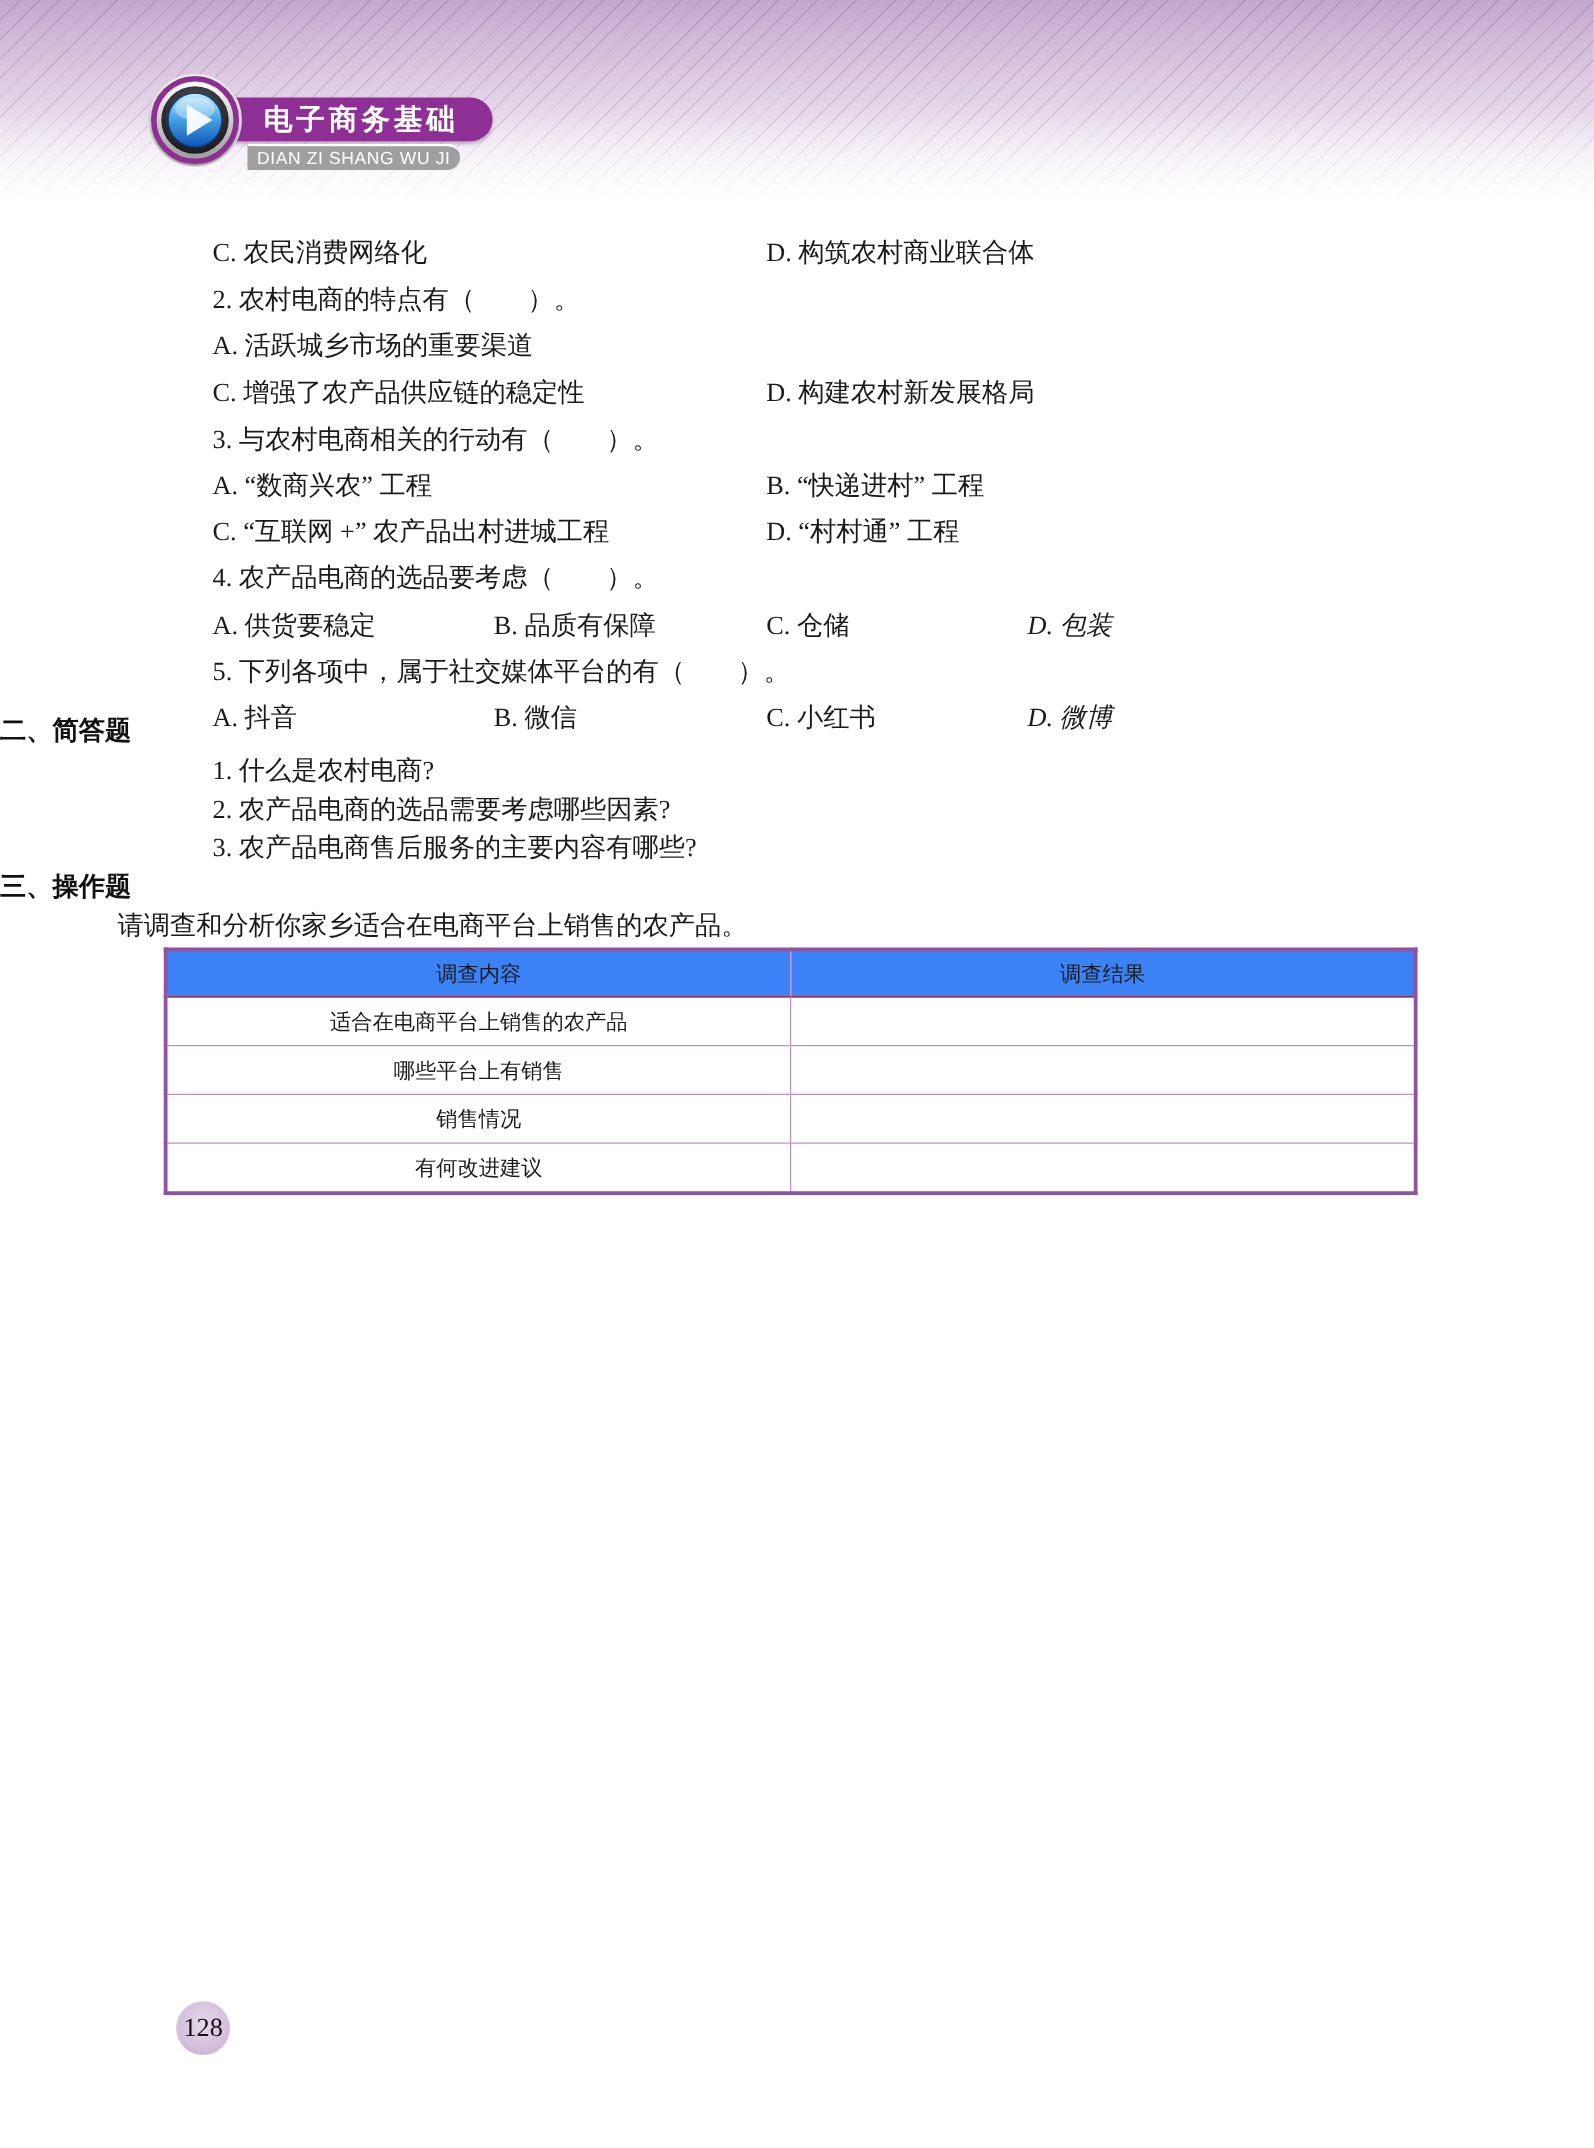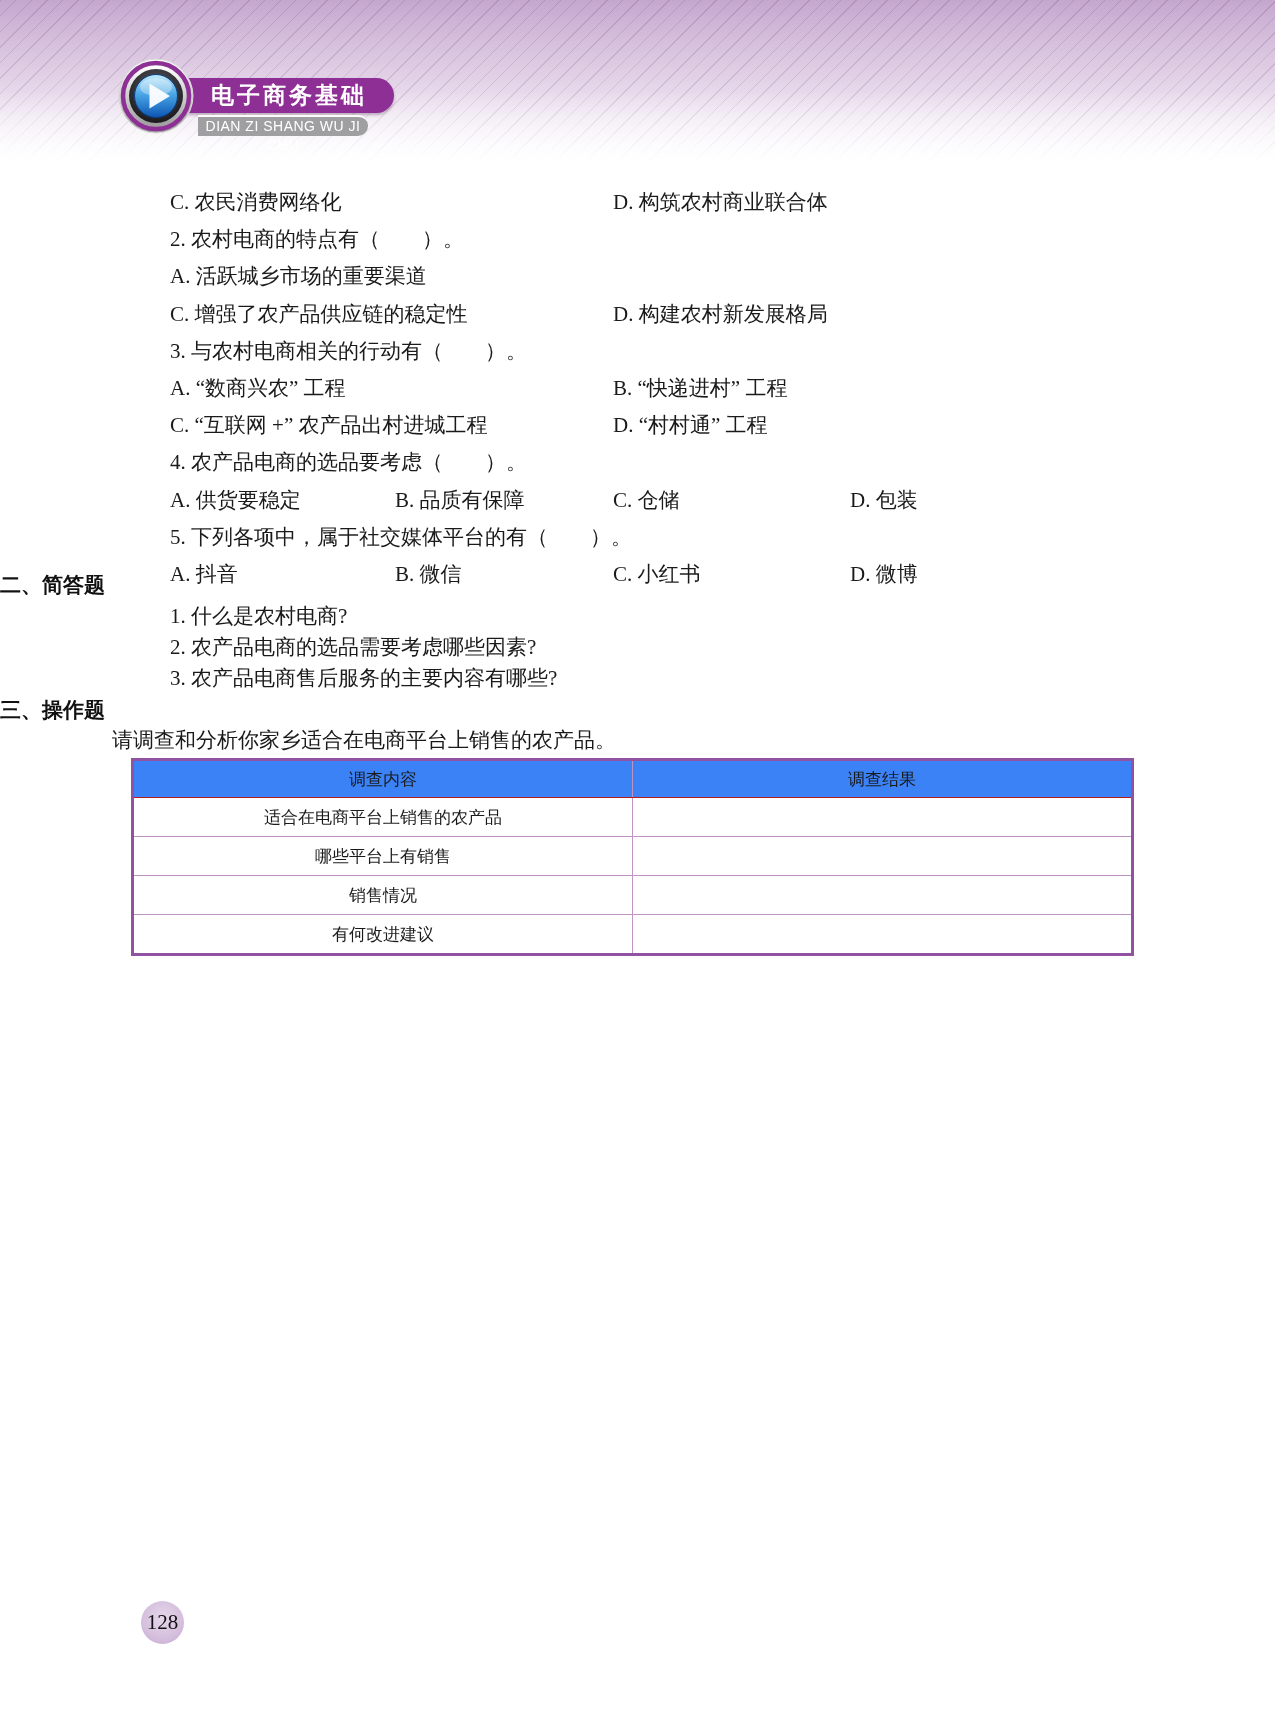--- a/index.html
+++ b/index.html
@@ -38,28 +38,28 @@
     color:#ffffff;font-family:"Liberation Sans",sans-serif;
     font-size:14px;line-height:19px;text-align:center;letter-spacing:.5px;
   }
   .play-badge{position:absolute;left:0;top:0;width:76px;height:76px;z-index:2;}
   
   .content{position:absolute;left:0;top:160px;width:1275px;}
   .qblock{padding-left:170px;}
   .line{position:relative;height:37.2px;font-size:21px;line-height:37.2px;white-space:nowrap;}
   .line .cell{position:absolute;top:0;white-space:nowrap;margin-top:24px;}
   .pA{left:0;} .pC{left:443px;}
-  .q0{left:0;} .q1{left:225px;} .q2{left:443px;} .q3{left:680px;}
+  .q0{left:0;} .q1{left:225px;} .q2{left:443px;} .q3{left:652px;font-style:italic;}
   .sec-heading{
     height:32px;line-height:32px;
     font-family:"Liberation Sans","DejaVu Sans",sans-serif;
     font-weight:bold;font-size:21px;color:#111;
   }
   .sa-item{padding-left:170px;height:31px;line-height:31px;font-size:21px;}
-  .intro-line{padding-left:112px;height:30px;line-height:28px;font-size:21px;}
+  .intro-line{padding-left:78px;height:30px;line-height:28px;font-size:21px;margin-left:16px;}
   
   .survey-table{
     margin:2px 0 0 131px;width:1003px;border-collapse:collapse;table-layout:fixed;
     border:3px solid #9152a1;font-size:17px;
   }
   .survey-table th,.survey-table td{
     border:1px solid #bf94c2;text-align:center;padding:0;
   }
   .survey-table th{
     height:36px;background:#3b82f6;font-weight:normal;

